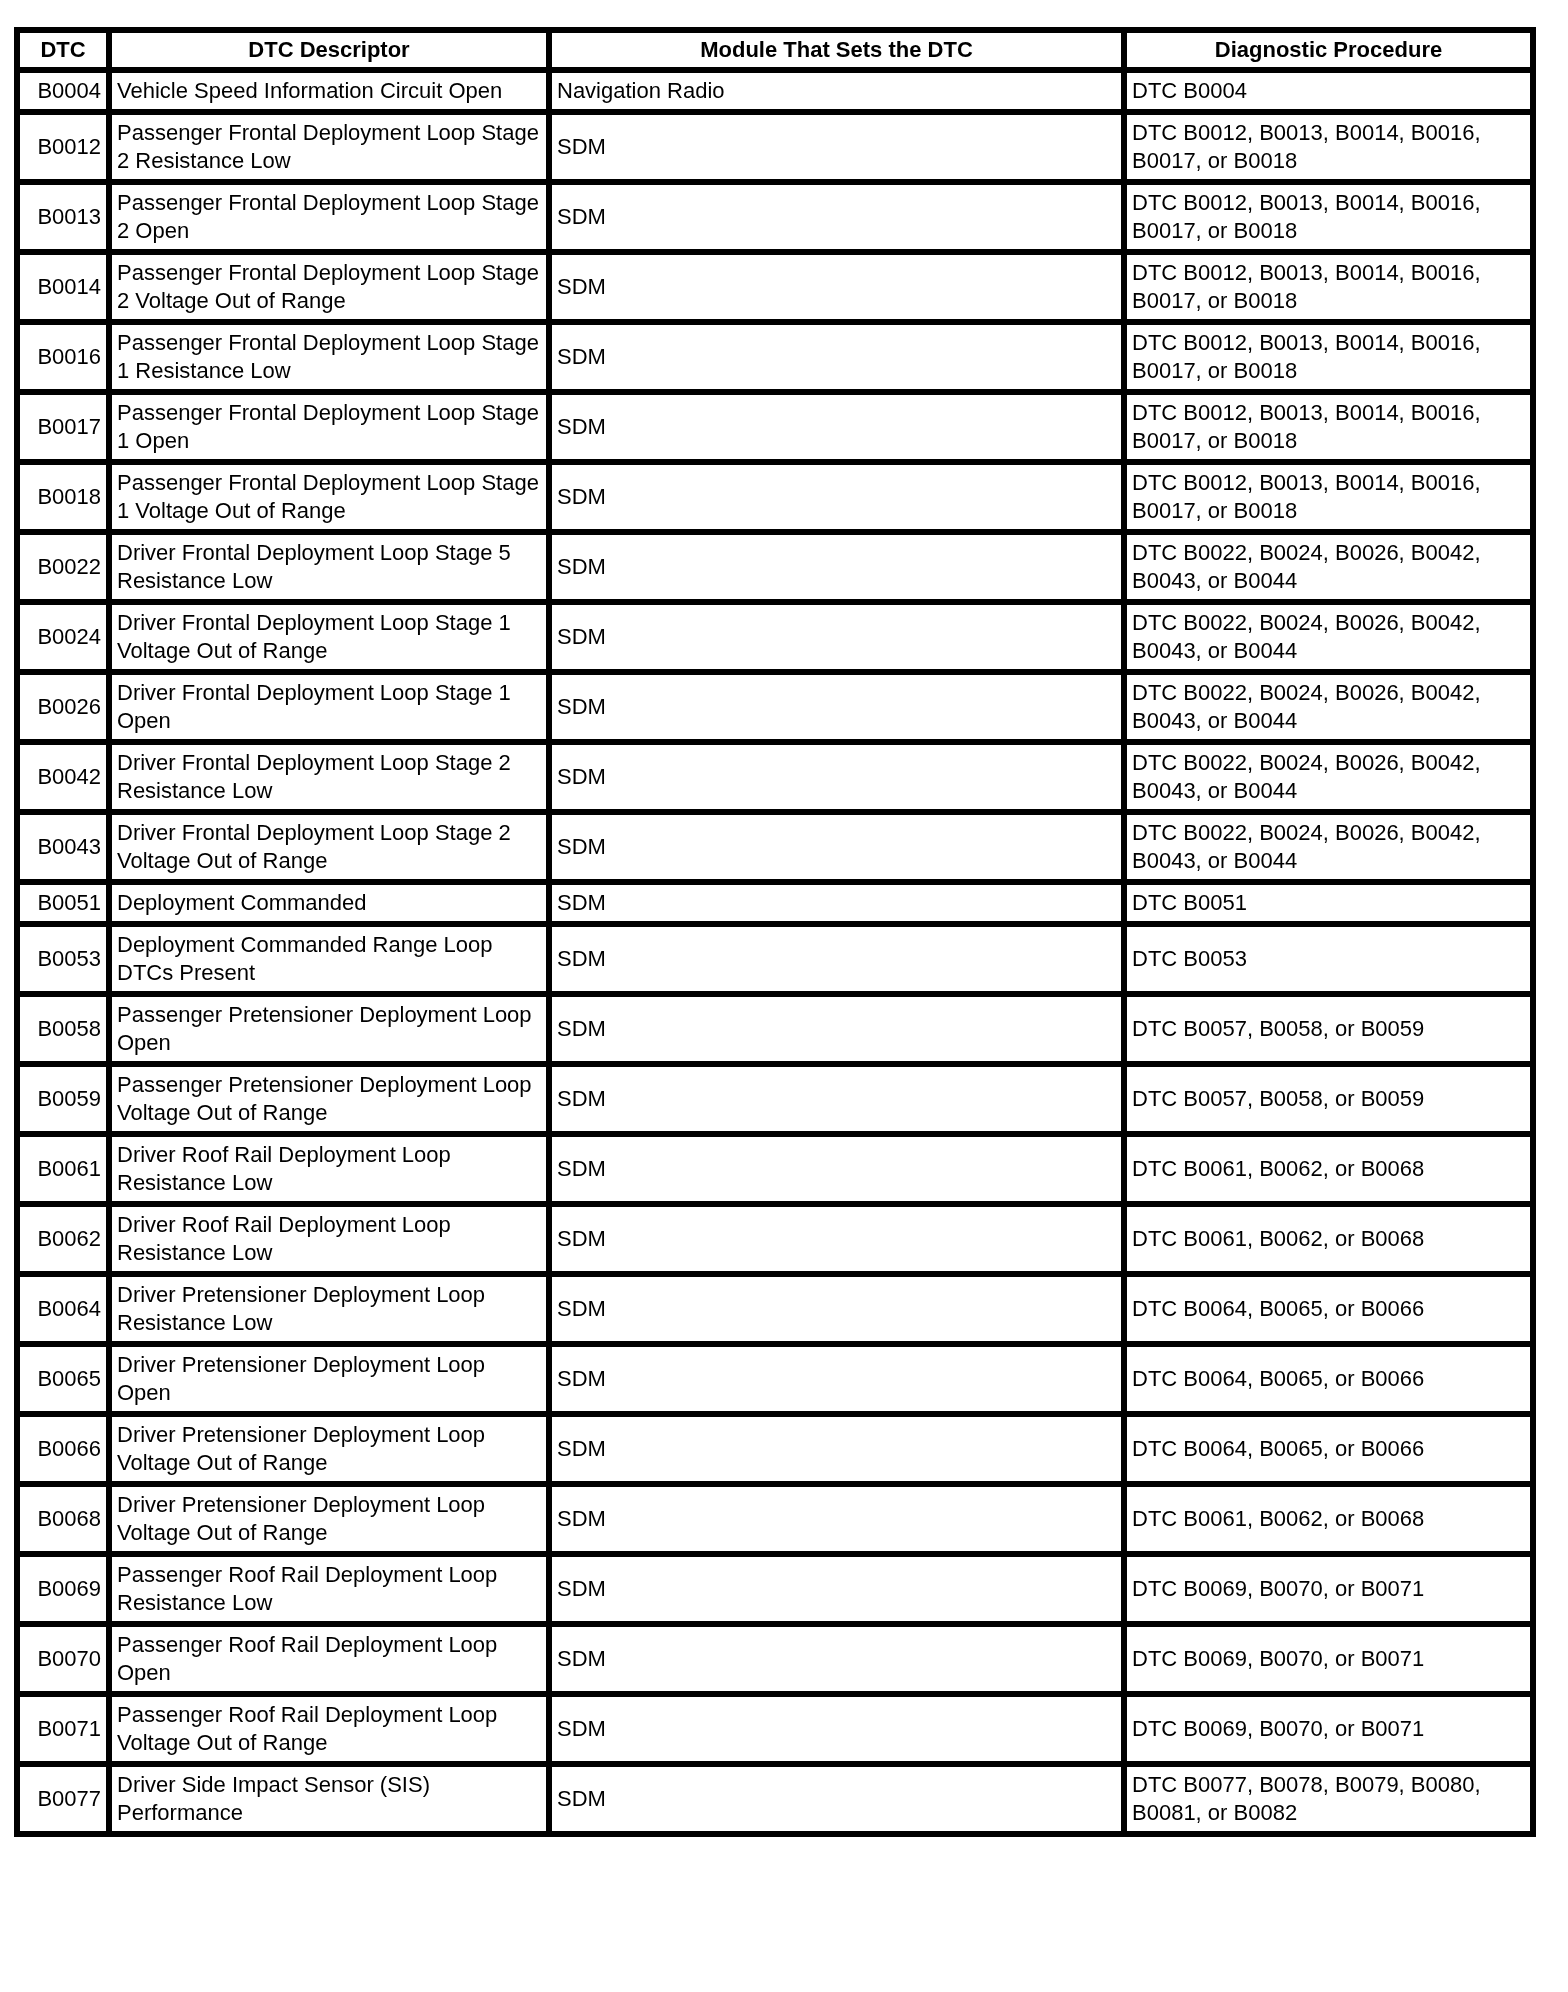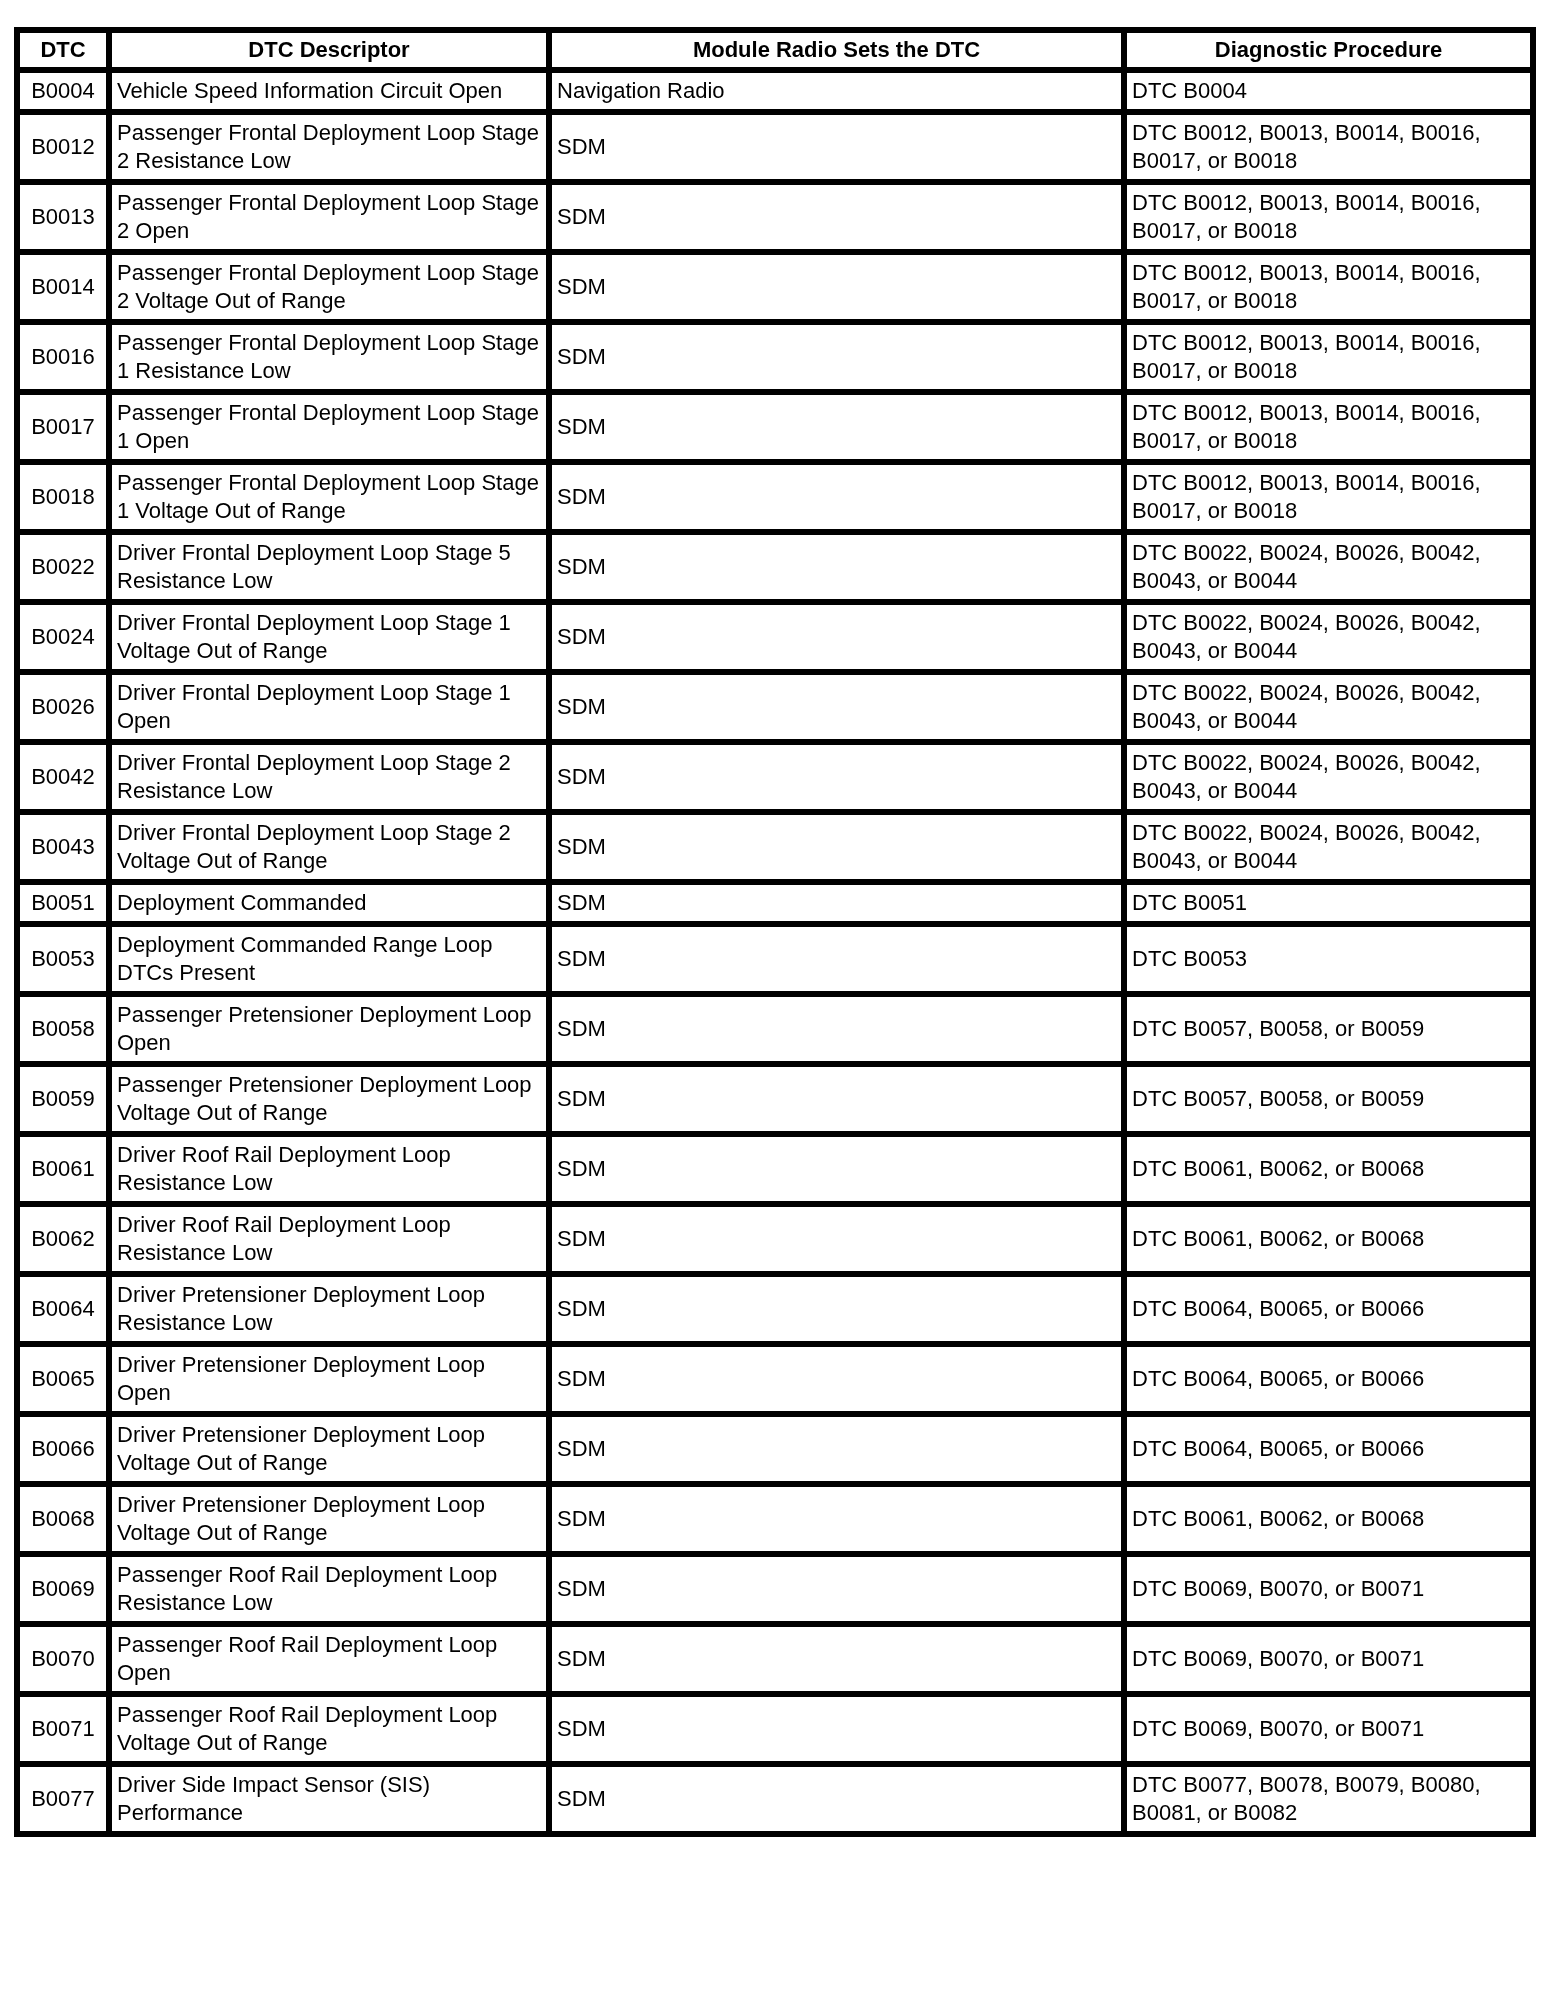--- a/index.html
+++ b/index.html
@@ -33,39 +33,39 @@
     color: #000000;
     background: #ffffff;
     overflow: hidden;
     word-wrap: break-word;
   }
   table.dtc-table th {
     font-weight: bold;
     text-align: center;
     padding: 3px 2px;
   }
-  td.c0 { text-align: center; padding-left: 2px; padding-right: 2px; }
+  td.c0 { text-align: right; padding-left: 2px; padding-right: 2px; }
   td.c1, td.c2, td.c3 { text-align: left; }
 </style>
 </head>
 <body>
 
 <div class="page">
   <table class="dtc-table">
     <colgroup>
       <col style="width:92px">
       <col style="width:440px">
       <col style="width:575px">
       <col style="width:409px">
     </colgroup>
     <thead>
       <tr>
         <th>DTC</th>
         <th>DTC Descriptor</th>
-        <th>Module Radio Sets the DTC</th>
+        <th>Module That Sets the DTC</th>
         <th>Diagnostic Procedure</th>
       </tr>
     </thead>
     <tbody id="table-body">
         <tr>
           <td class="c0">B0004</td>
           <td class="c1">Vehicle Speed Information Circuit Open</td>
           <td class="c2">Navigation Radio</td>
           <td class="c3">DTC B0004</td>
         </tr>

